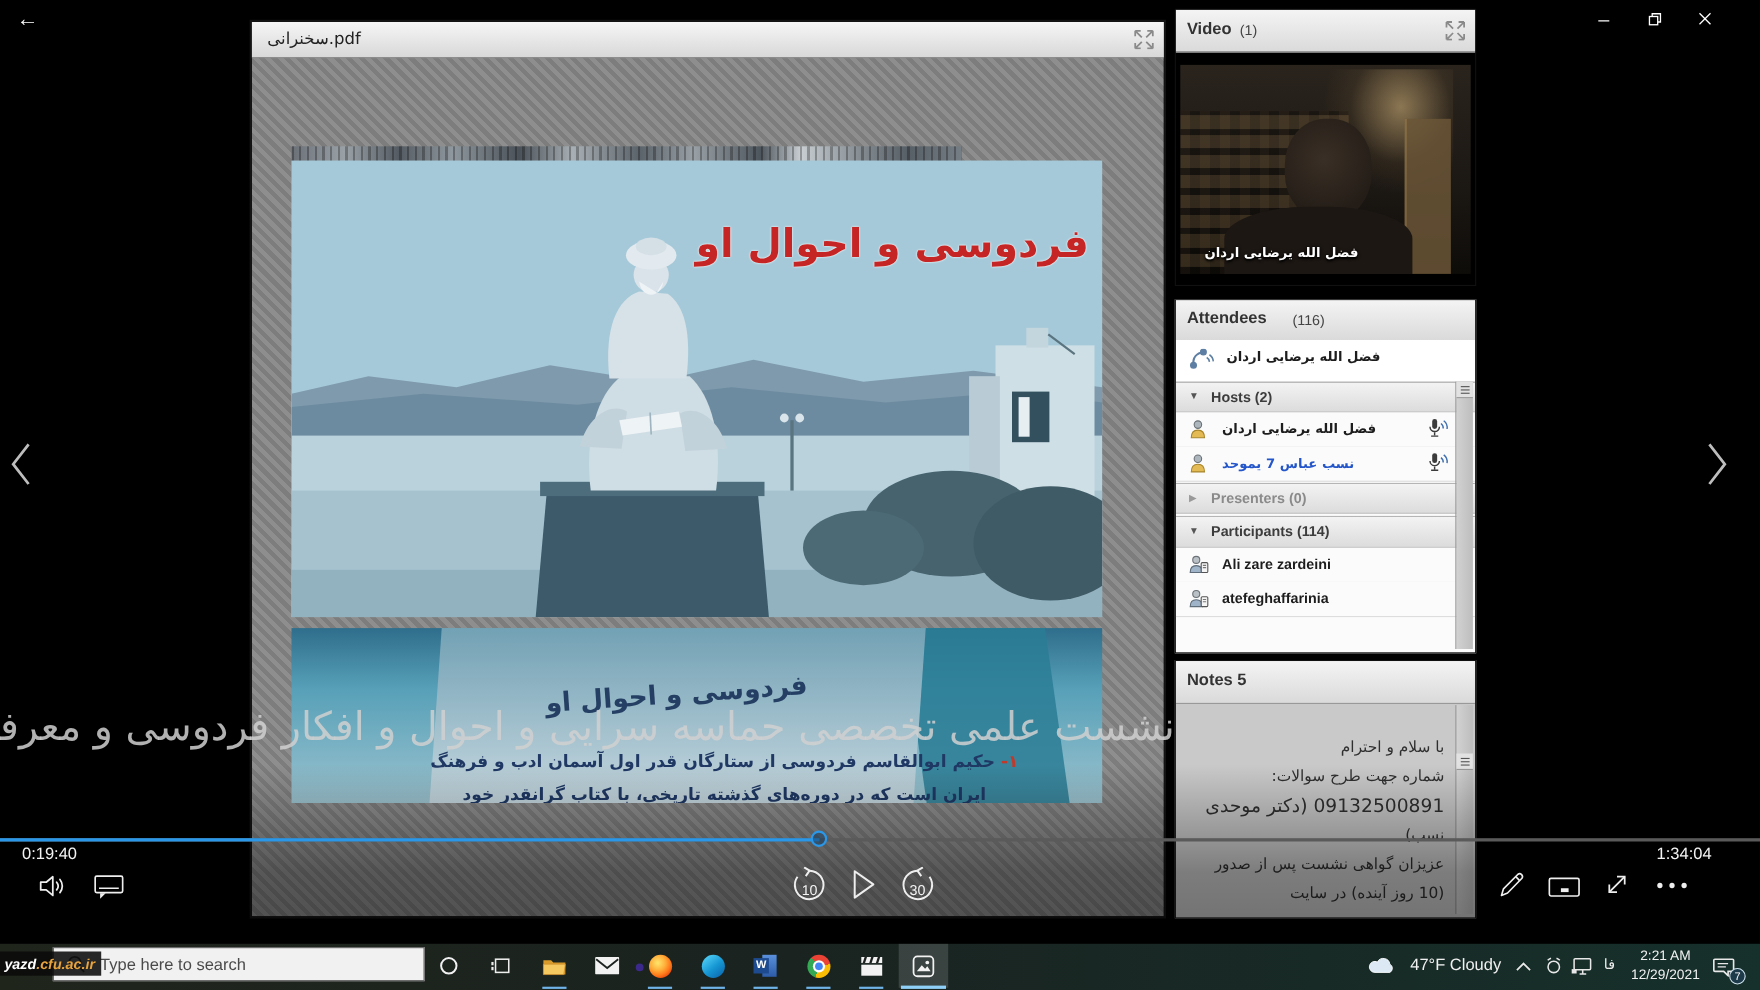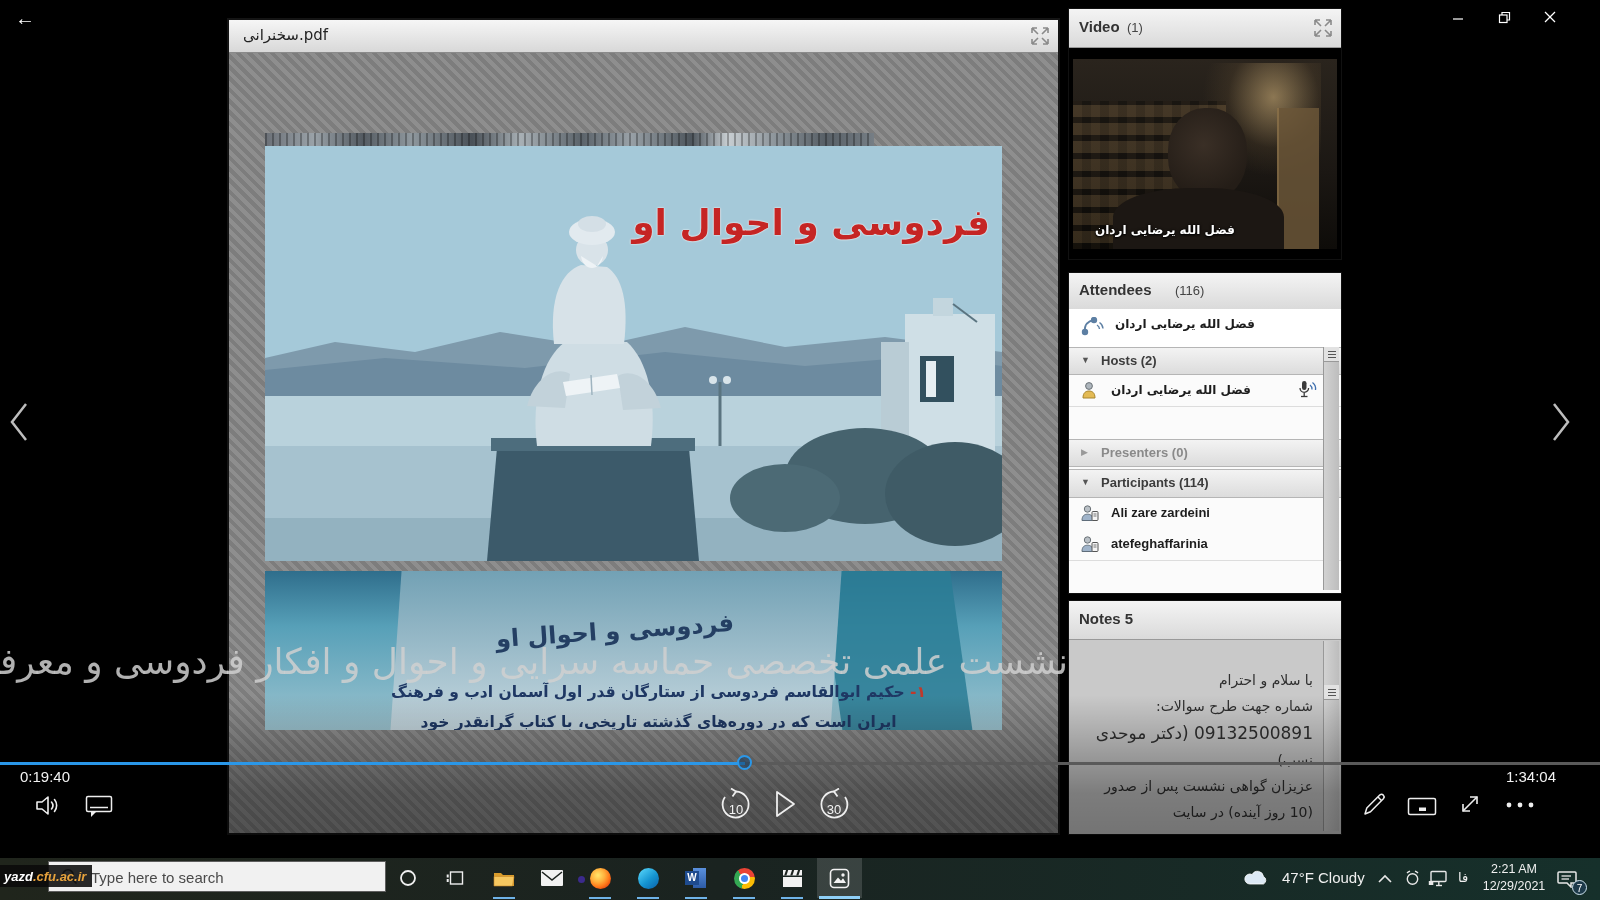--- a/index.html
+++ b/index.html
@@ -316,20 +316,39 @@
         <svg width="22" height="19" fill="none">
             <rect x="7" y="1" width="4.5" height="9" rx="2.2" fill="#3b3b3b"></rect>
             <path d="M5 8 a4.3 4.3 0 0 0 8.6 0" stroke="#3b3b3b" stroke-width="1.3"></path>
             <line x1="9.2" y1="13" x2="9.2" y2="16" stroke="#3b3b3b" stroke-width="1.3"></line>
             <line x1="6" y1="16.5" x2="12.5" y2="16.5" stroke="#3b3b3b" stroke-width="1.3"></line>
             <path d="M15 5 a5 5 0 0 1 2 4.5" stroke="#3f6fae" stroke-width="1.3"></path>
             <path d="M17.5 2.5 a8 8 0 0 1 3 7.5" stroke="#3f6fae" stroke-width="1.3"></path>
           </svg>
       </span>
     </div>
+    <div class="a-row" style="top:133px;">
+      <span class="a-ic">
+        <svg width="19" height="18">
+            <circle cx="9" cy="5" r="3.4" fill="#aeb6bd" stroke="#6b7277"></circle>
+            <path d="M3 17 c0-5.5 3-7 6-7 s6 1.5 6 7 z" fill="#e3ba54" stroke="#a8862e"></path>
+          </svg>
+      </span>
+      <span class="a-name a-name-fa fa" style="color:#2456c9;">نسب عباس 7 یموحد</span>
+      <span class="mic-ic">
+        <svg width="22" height="19" fill="none">
+            <rect x="7" y="1" width="4.5" height="9" rx="2.2" fill="#3b3b3b"></rect>
+            <path d="M5 8 a4.3 4.3 0 0 0 8.6 0" stroke="#3b3b3b" stroke-width="1.3"></path>
+            <line x1="9.2" y1="13" x2="9.2" y2="16" stroke="#3b3b3b" stroke-width="1.3"></line>
+            <line x1="6" y1="16.5" x2="12.5" y2="16.5" stroke="#3b3b3b" stroke-width="1.3"></line>
+            <path d="M15 5 a5 5 0 0 1 2 4.5" stroke="#3f6fae" stroke-width="1.3"></path>
+            <path d="M17.5 2.5 a8 8 0 0 1 3 7.5" stroke="#3f6fae" stroke-width="1.3"></path>
+          </svg>
+      </span>
+    </div>
 
     <div class="sec-hdr" style="top:166px;">
       <span class="sec-tri" style="color:#999;">▶</span>
       <span class="sec-lbl sec-muted">Presenters (0)</span>
     </div>
 
     <div class="sec-hdr" style="top:196px;height:29px;">
       <span class="sec-tri">▼</span>
       <span class="sec-lbl">Participants (114)</span>
     </div>

